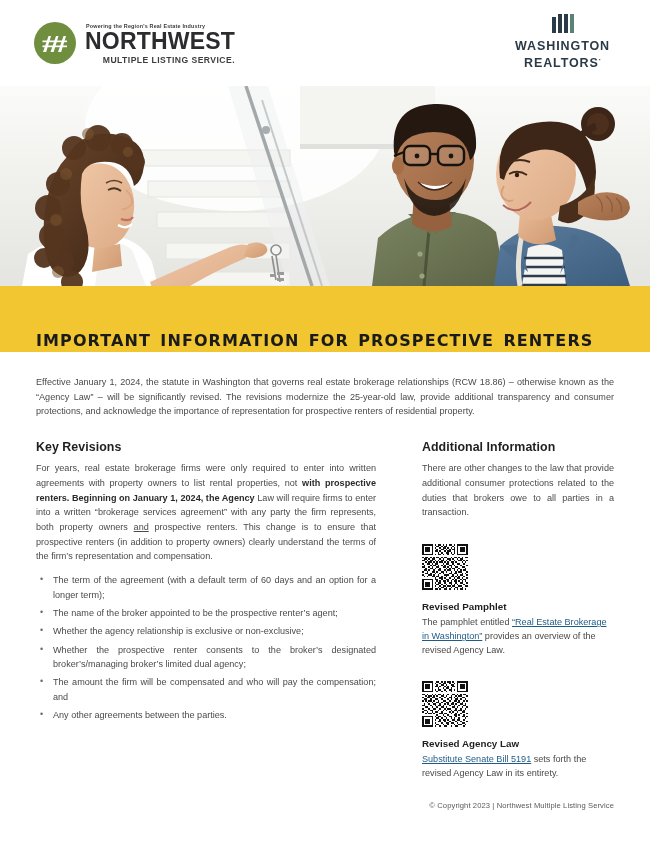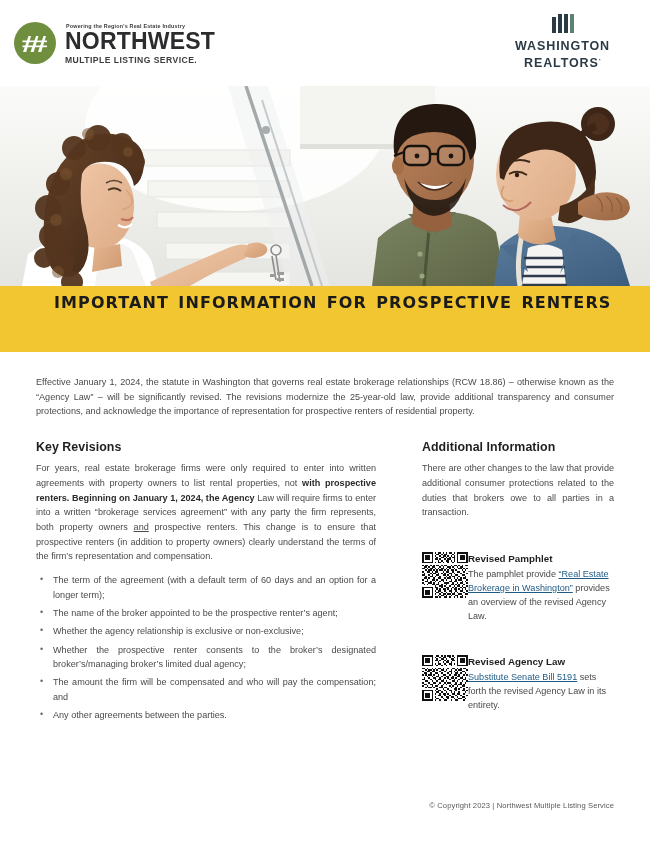--- a/index.html
+++ b/index.html
@@ -11,21 +11,21 @@
     overflow: hidden;
   }
   .page { position: relative; width: 650px; height: 841px; background: #fff; }
 
   
   .header {
     height: 86px;
     display: flex;
     align-items: center;
     justify-content: space-between;
-    padding: 0 36px 0 14px;
+    padding: 0 36px 0 34px;
   }
   .logo-nwmls { display: flex; align-items: center; gap: 9px; }
   .nwmls-mark {
     width: 42px; height: 42px; border-radius: 50%;
     background: #6f8f3f;
     display: flex; align-items: center; justify-content: center;
     flex: none;
   }
   .nwmls-mark svg { display: block; }
   .nwmls-words { padding-top: 1px; }
@@ -34,21 +34,21 @@
     font-weight: 700; white-space: nowrap; margin-bottom: 1px;
     margin-left: 1px;
   }
   .nwmls-name {
     font-size: 23px; font-weight: 700; letter-spacing: .2px;
     color: #2c2c2e; line-height: 1; white-space: nowrap;
     font-family: "Liberation Sans", sans-serif;
   }
   .nwmls-sub {
     font-size: 8.6px; font-weight: 700; letter-spacing: .45px;
-    color: #3c3c3e; white-space: nowrap; margin-top: 2px;
+    color: #3c3c3e; white-space: nowrap; margin-top: 2px; text-align: right;
   }
 
   .logo-war { text-align: center; padding-right: 4px; }
   .war-mark { height: 19px; margin-bottom: 5px; display: flex; justify-content: center; align-items: flex-end; gap: 2px; }
   .war-mark i { display: block; width: 4px; background: #2b3a47; }
   .war-mark i.b1 { height: 16px; }
   .war-mark i.b2 { height: 19px; }
   .war-mark i.b3 { height: 19px; }
   .war-mark i.b4 { height: 19px; background: #5c8273; }
   .war-text {
@@ -59,21 +59,21 @@
 
   
   .hero { position: relative; width: 650px; height: 200px; overflow: hidden; background: #e9e9e6; }
   .hero svg { position: absolute; inset: 0; display: block; }
 
   
   .banner {
     position: absolute; left: 0; top: 286px;
     width: 650px; height: 66px;
     background: #f2c630;
-    display: flex; align-items: flex-start; padding-left: 18px;
+    display: flex; align-items: flex-end;
   }
   .banner-title {
     font-family: "DejaVu Sans", sans-serif;
     font-weight: 700;
     font-size: 23.5px;
     color: #1b1b1b;
     letter-spacing: 1.1px;
     font-variant: small-caps;
     text-transform: lowercase;
     padding-left: 36px;
@@ -111,21 +111,21 @@
   }
   ul.bullets li::before {
     content: "\2022";
     position: absolute; left: 4px; top: -1px;
     color: #6a6a6c; font-size: 9px;
   }
 
   .col-right p.para { text-align: justify; margin-bottom: 0; }
 
   
-  .resource { display: flex; margin-top: 32px; }
+  .resource { display: flex; gap: 10px; margin-top: 24px; flex-direction: column; }
   .qr { width: 46px; height: 46px; flex: none; }
   .qr svg { display: block; }
   .res-body { padding-top: 1px; }
   .res-title {
     font-size: 9.8px; font-weight: 700; color: #1f1f21;
     margin-bottom: 3px; white-space: nowrap;
   }
   .res-text { font-size: 9.1px; line-height: 1.54; color: #4a4a4c; }
   .res-text a { color: #1f5b86; text-decoration: underline; }
 
@@ -633,21 +633,21 @@
                   <rect x="17" y="28" width="1" height="1"></rect>
                   <rect x="20" y="28" width="1" height="1"></rect>
                   <rect x="22" y="28" width="1" height="1"></rect>
                   <rect x="24" y="28" width="2" height="1"></rect>
                   <rect x="27" y="28" width="1" height="1"></rect>
               </g>
             </svg>
           </div>
           <div class="res-body">
             <div class="res-title">Revised Pamphlet</div>
-            <div class="res-text"><span>The pamphlet provide </span><a href="#">“Real Estate Brokerage in Washington”</a><span> provides an overview of the revised Agency Law.</span></div>
+            <div class="res-text"><span>The pamphlet entitled </span><a href="#">“Real Estate Brokerage in Washington”</a><span> provides an overview of the revised Agency Law.</span></div>
           </div>
         </div>
 
         <div class="resource">
           <div class="qr">
             <svg width="46" height="46" viewBox="0 0 29 29" shape-rendering="crispEdges" aria-hidden="true">
               <rect width="29" height="29" fill="#fff"></rect>
               <g fill="#111">
                 <path d="M0 0h7v7H0z"></path>
                   <path d="M22 0h7v7h-7z"></path>

